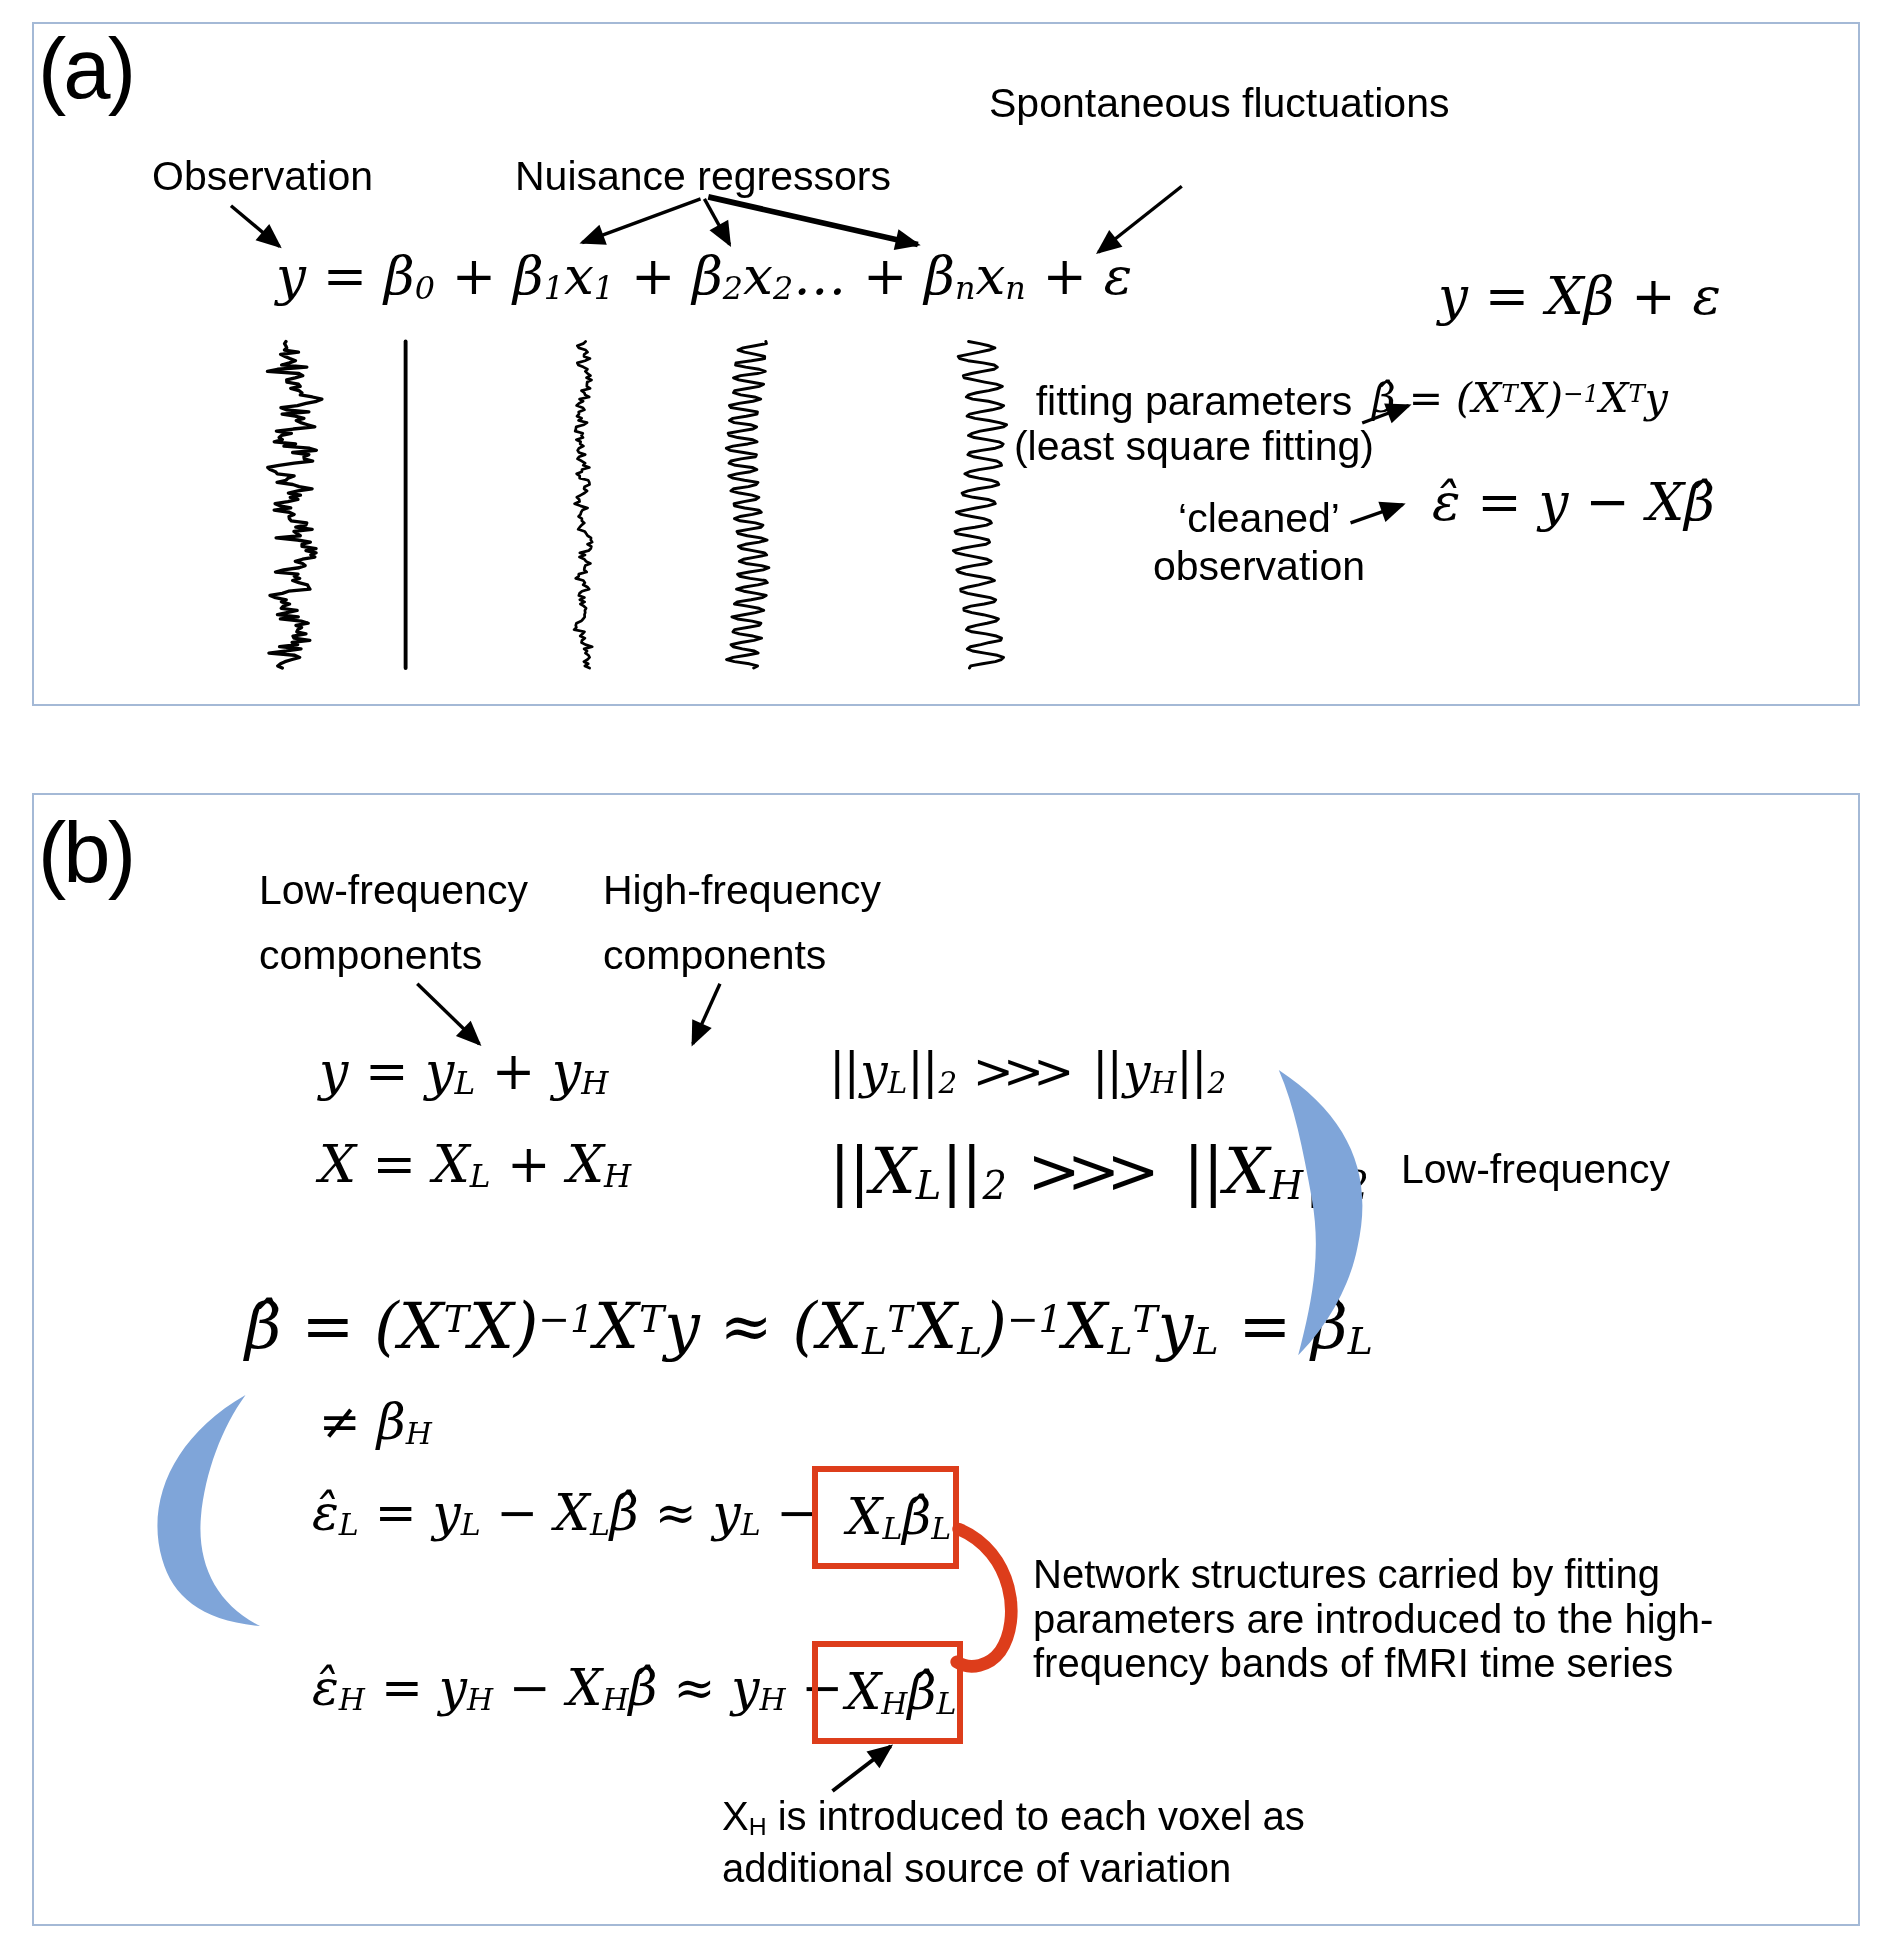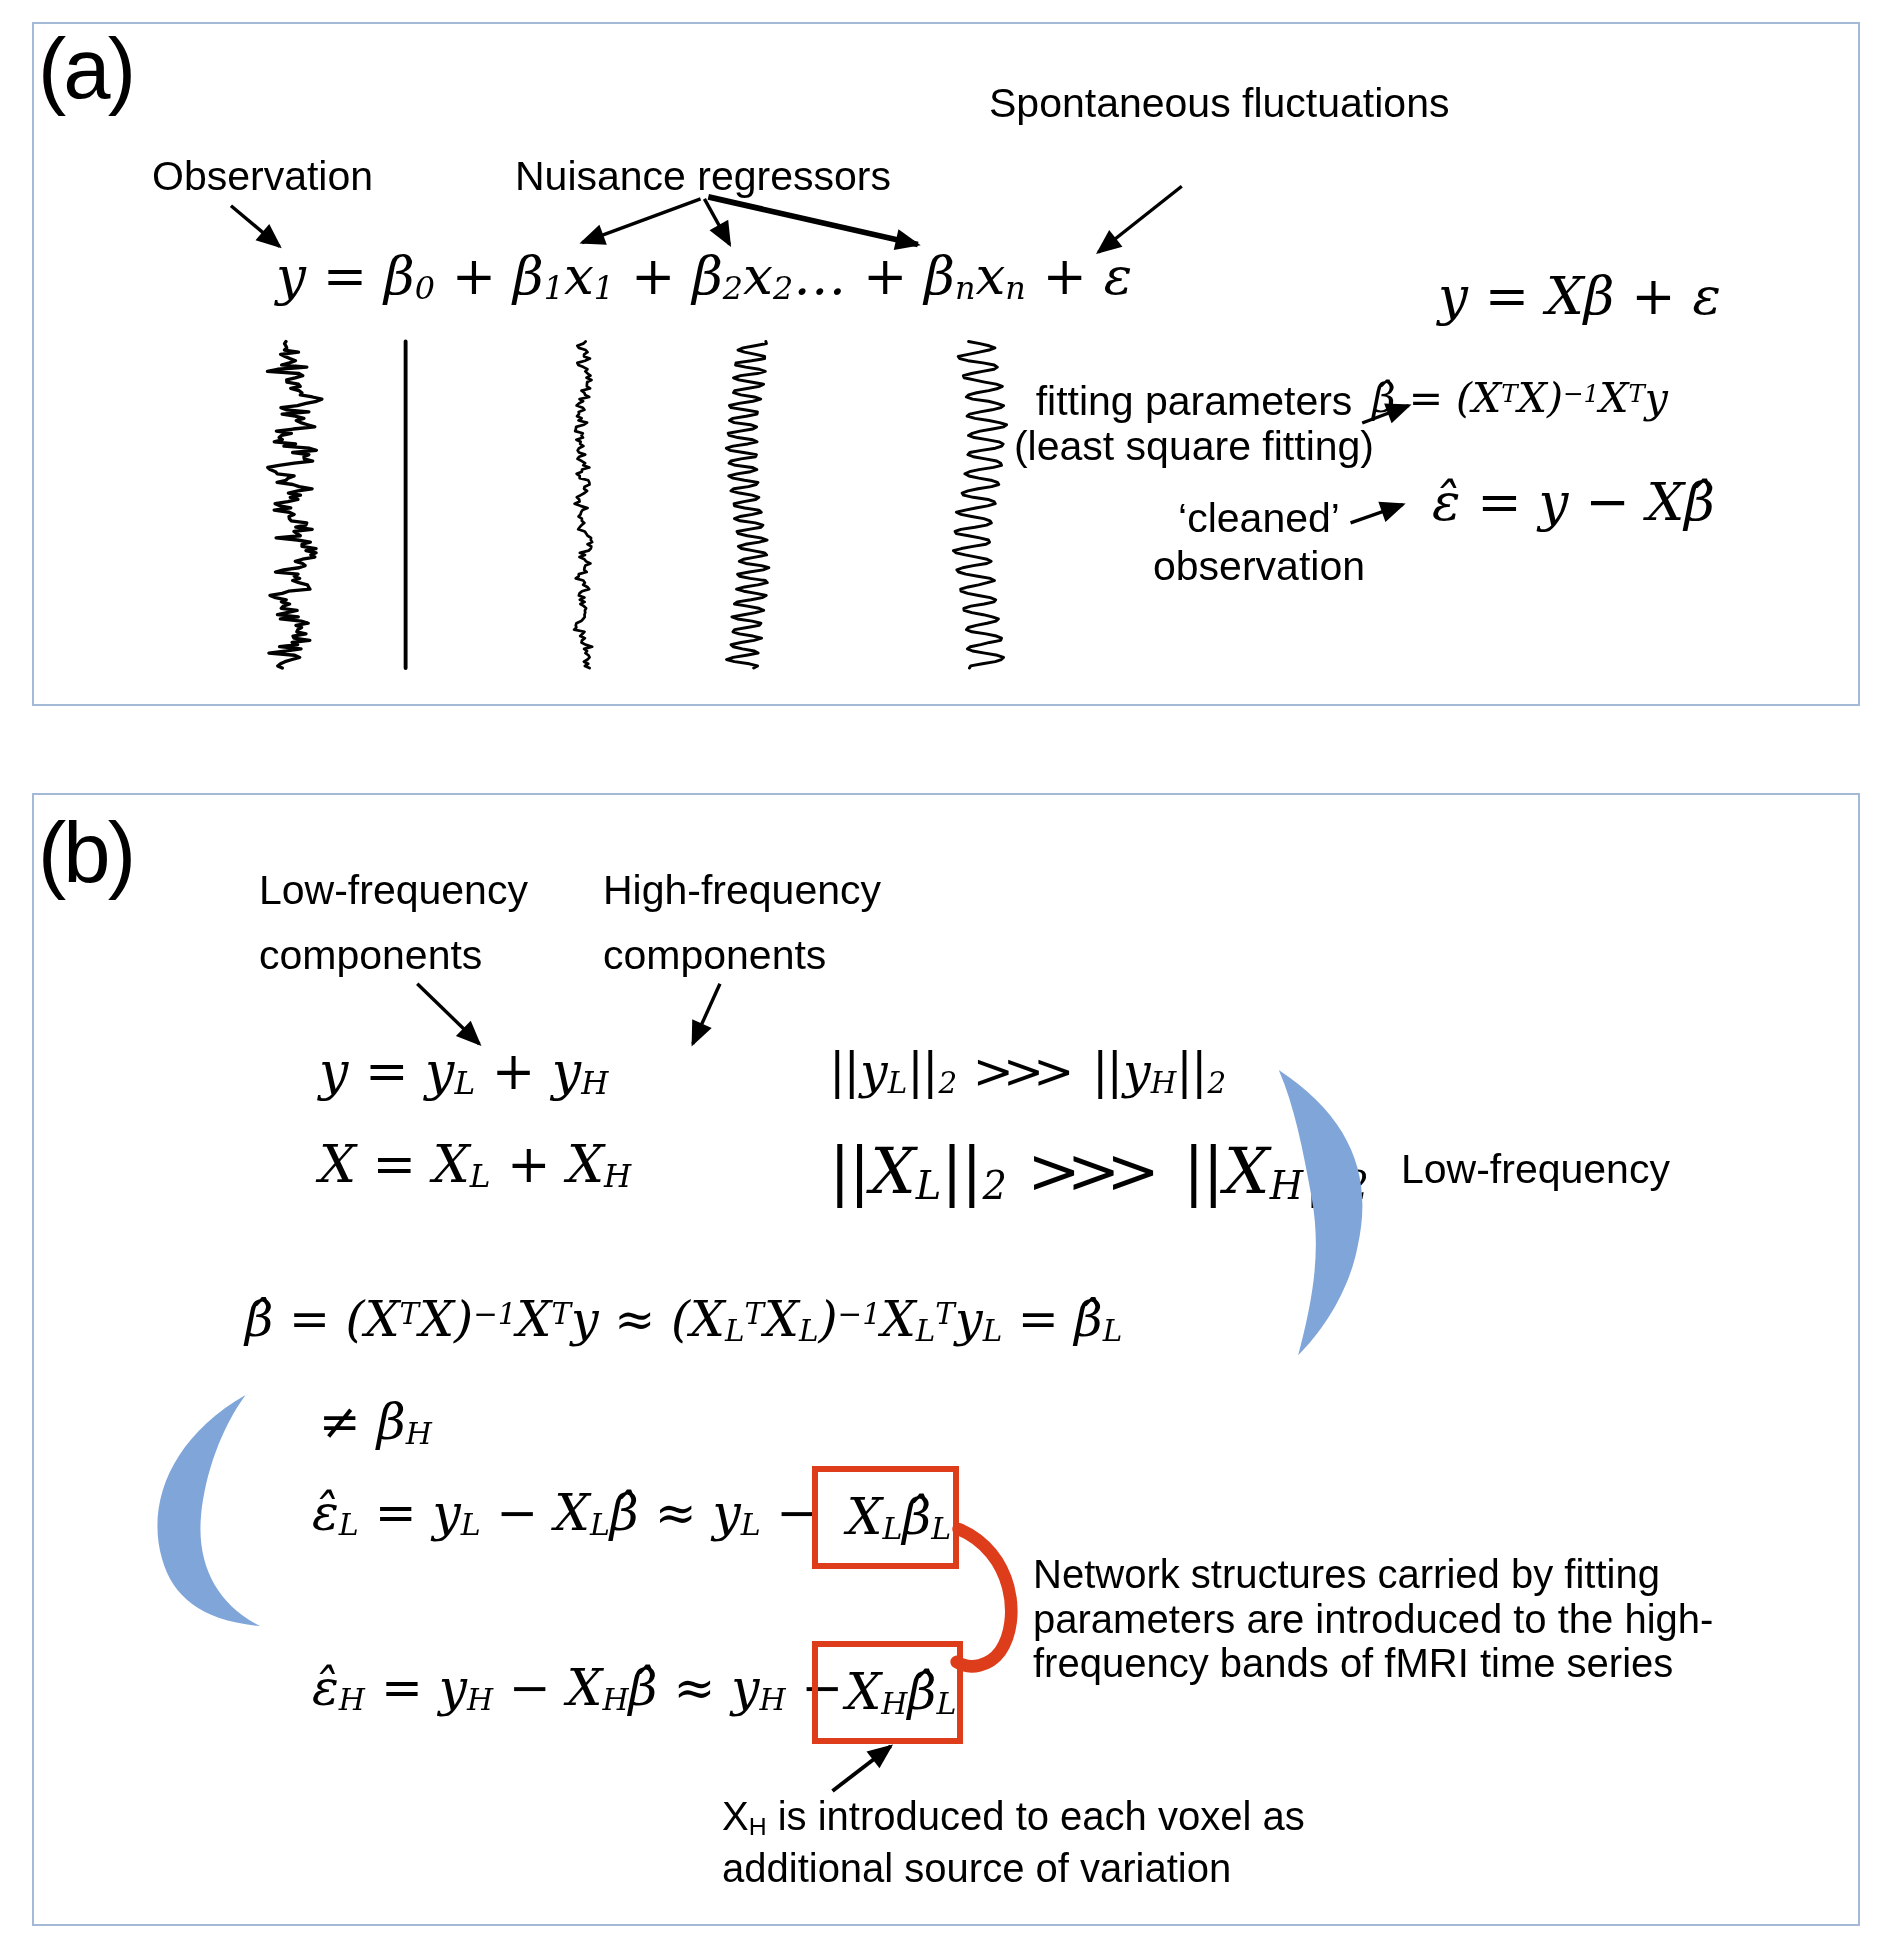--- a/index.html
+++ b/index.html
@@ -62,21 +62,21 @@
     <div class="lbl" style="left:569px;top:138px">components</div>
 
     <div class="eq" style="left:285px;top:250px;font-size:52px">y = y<sub>L</sub> + y<sub>H</sub></div>
     <div class="eq" style="left:285px;top:343px;font-size:52px">X = X<sub>L</sub> + X<sub>H</sub></div>
 
     <div class="eq" style="left:795px;top:252px;font-size:49px"><span class="nrm">||</span>y<sub>L</sub><span class="nrm">||</span><sub>2</sub> <span class="trip">&gt;&gt;&gt;</span> <span class="nrm">||</span>y<sub>H</sub><span class="nrm">||</span><sub>2</sub></div>
     <div class="eq" style="left:795px;top:344px;font-size:64px"><span class="nrm">||</span>X<sub>L</sub><span class="nrm">||</span><sub>2</sub> <span class="trip">&gt;&gt;&gt;</span> <span class="nrm">||</span>X<sub>H</sub><span class="nrm">||</span><sub>2</sub></div>
 
     <div class="lbl" style="left:1367px;top:352px">Low-frequency</div>
 
-    <div class="eq" style="left:211px;top:500px;font-size:49px">β̂ = (X<sup>T</sup>X)<sup>−1</sup>X<sup>T</sup>y ≈ (X<sub>L</sub><sup>T</sup>X<sub>L</sub>)<sup>−1</sup>X<sub>L</sub><sup>T</sup>y<sub>L</sub> = β̂<sub>L</sub></div>
+    <div class="eq" style="left:211px;top:500px;font-size:63px">β̂ = (X<sup>T</sup>X)<sup>−1</sup>X<sup>T</sup>y ≈ (X<sub>L</sub><sup>T</sup>X<sub>L</sub>)<sup>−1</sup>X<sub>L</sub><sup>T</sup>y<sub>L</sub> = β̂<sub>L</sub></div>
     <div class="eq" style="left:285px;top:602px;font-size:50px">≠ β<sub>H</sub></div>
 
     <div class="eq" style="left:278px;top:693px;font-size:50px">ε̂<sub>L</sub> = y<sub>L</sub> − X<sub>L</sub>β̂ ≈ y<sub>L</sub> −</div>
     <div class="redbox" style="left:778px;top:671px;width:147px;height:103px">
       <div class="eq" style="font-size:50px">X<sub>L</sub>β̂<sub>L</sub></div>
     </div>
 
     <div class="eq" style="left:278px;top:868px;font-size:50px">ε̂<sub>H</sub> = y<sub>H</sub> − X<sub>H</sub>β̂ ≈ y<sub>H</sub> −</div>
     <div class="redbox" style="left:778px;top:846px;width:151px;height:103px">
       <div class="eq" style="font-size:50px">X<sub>H</sub>β̂<sub>L</sub></div>

